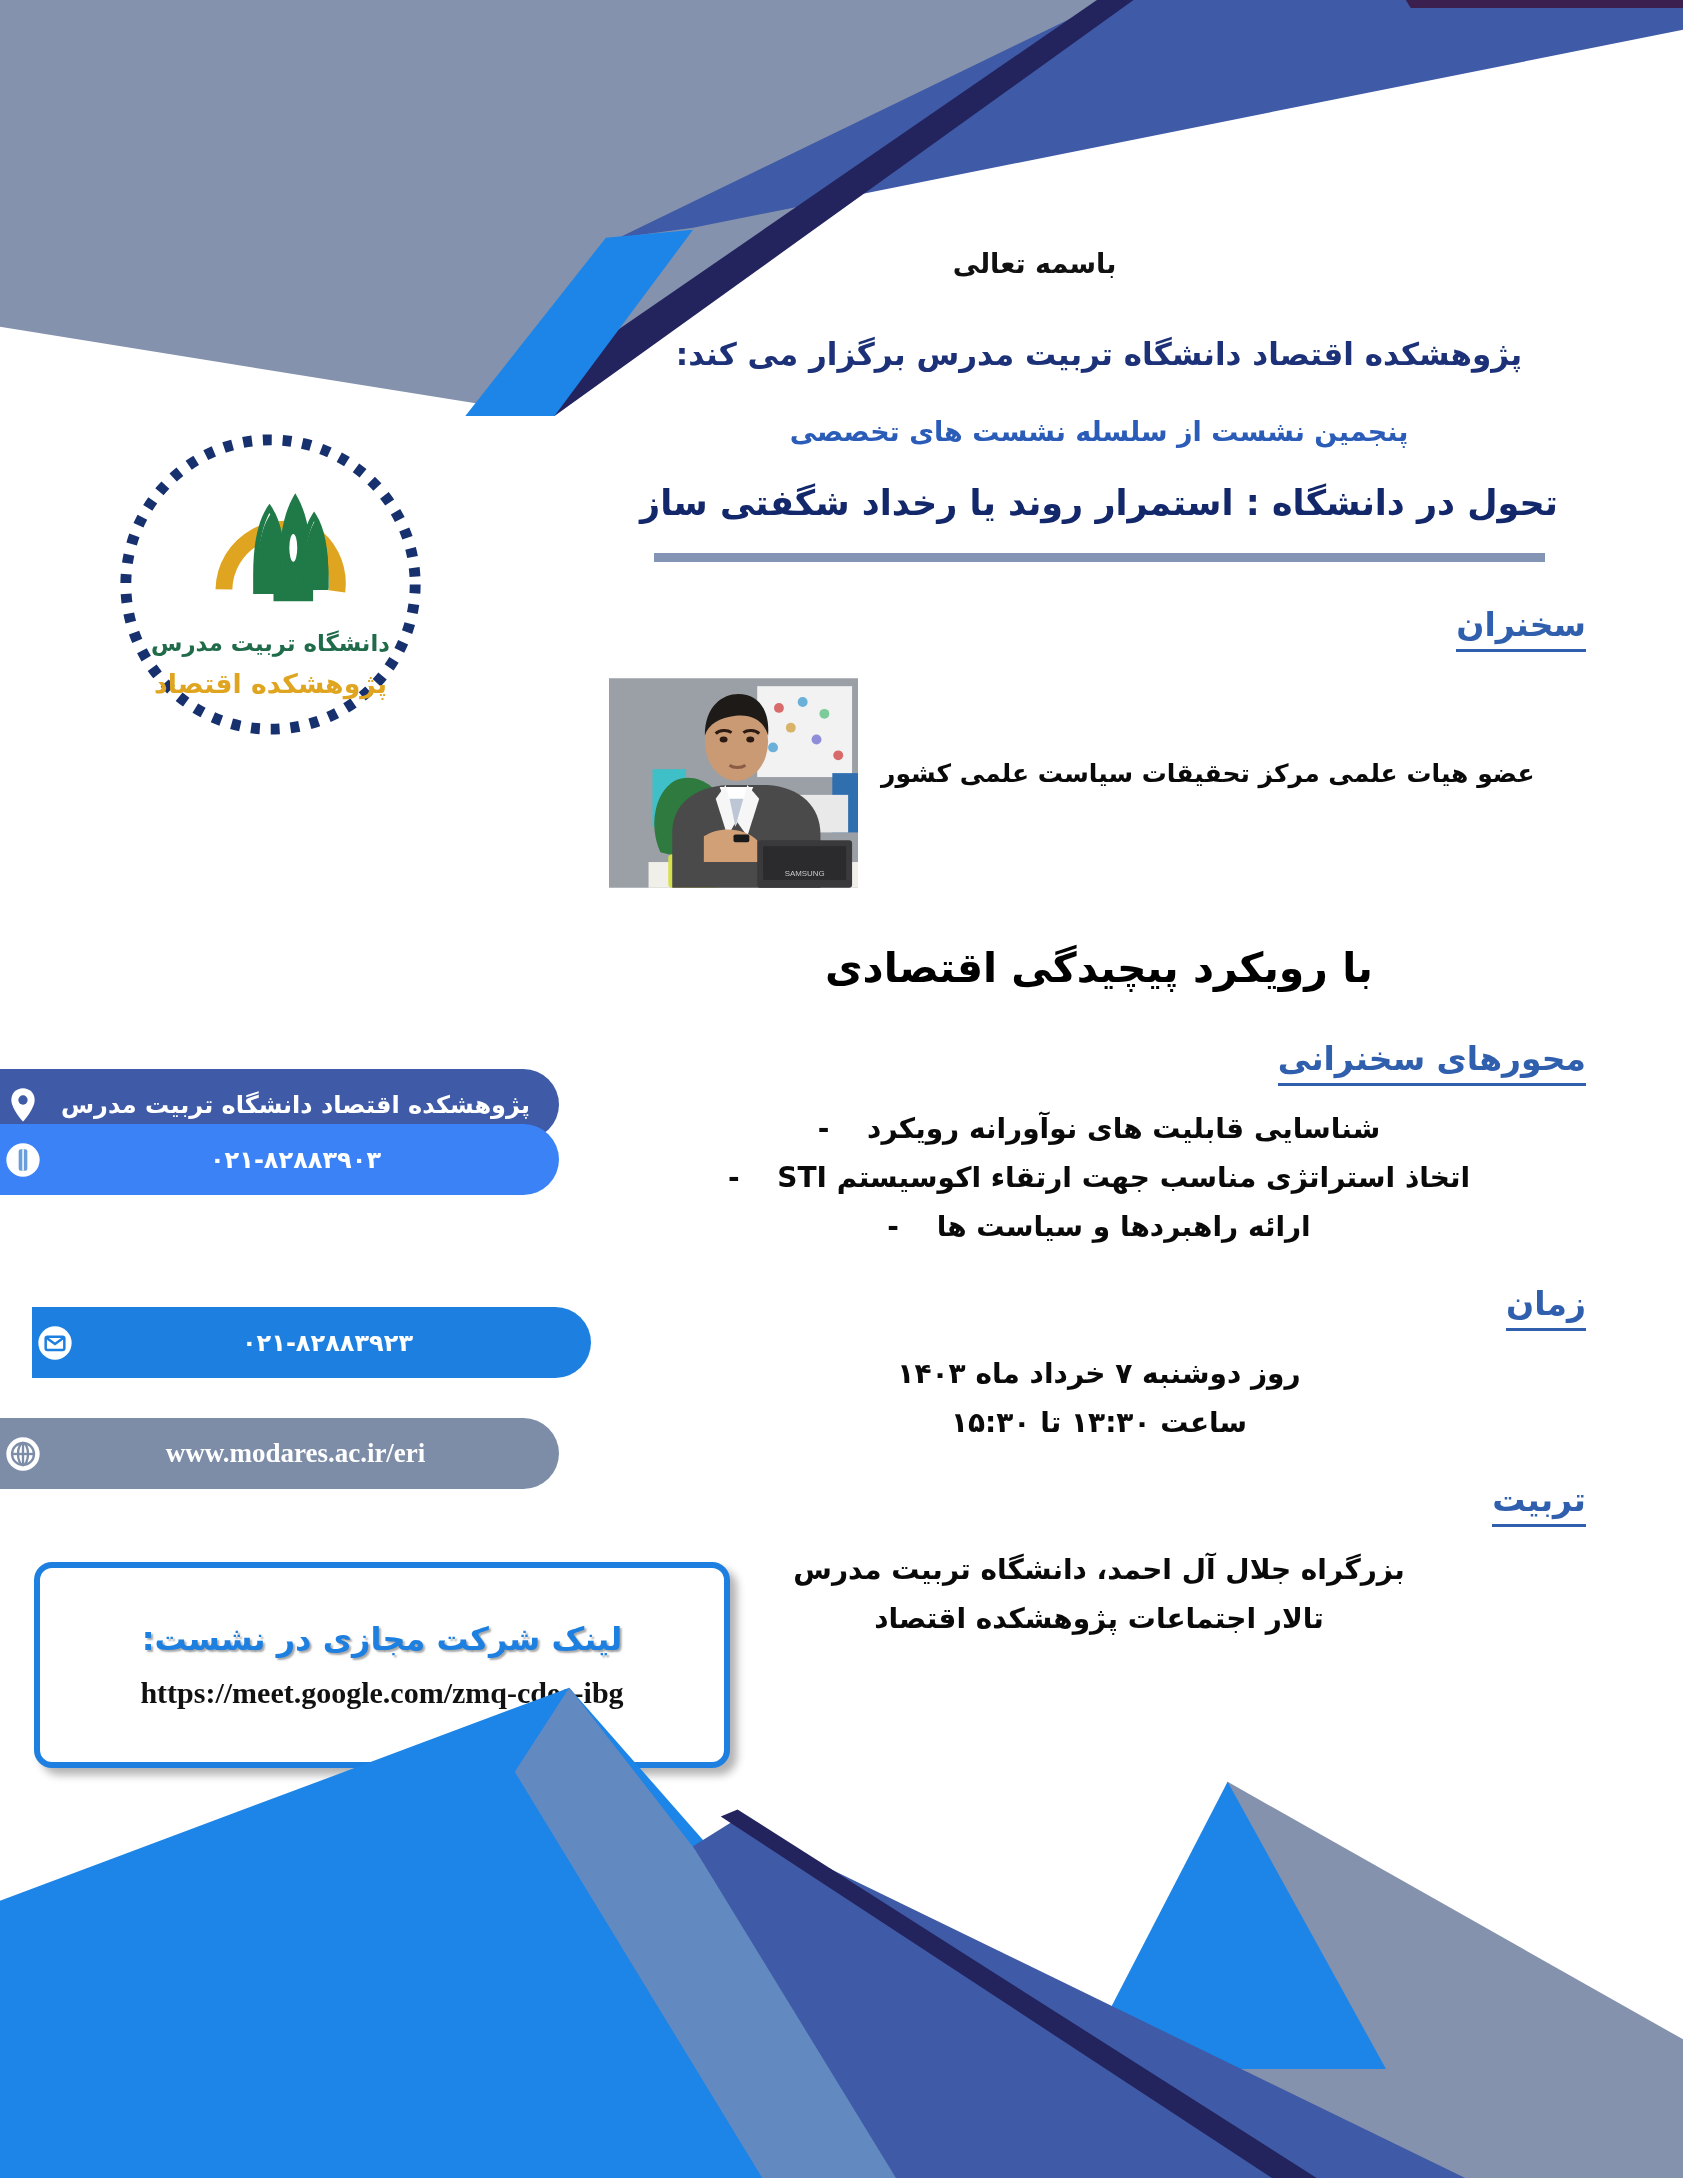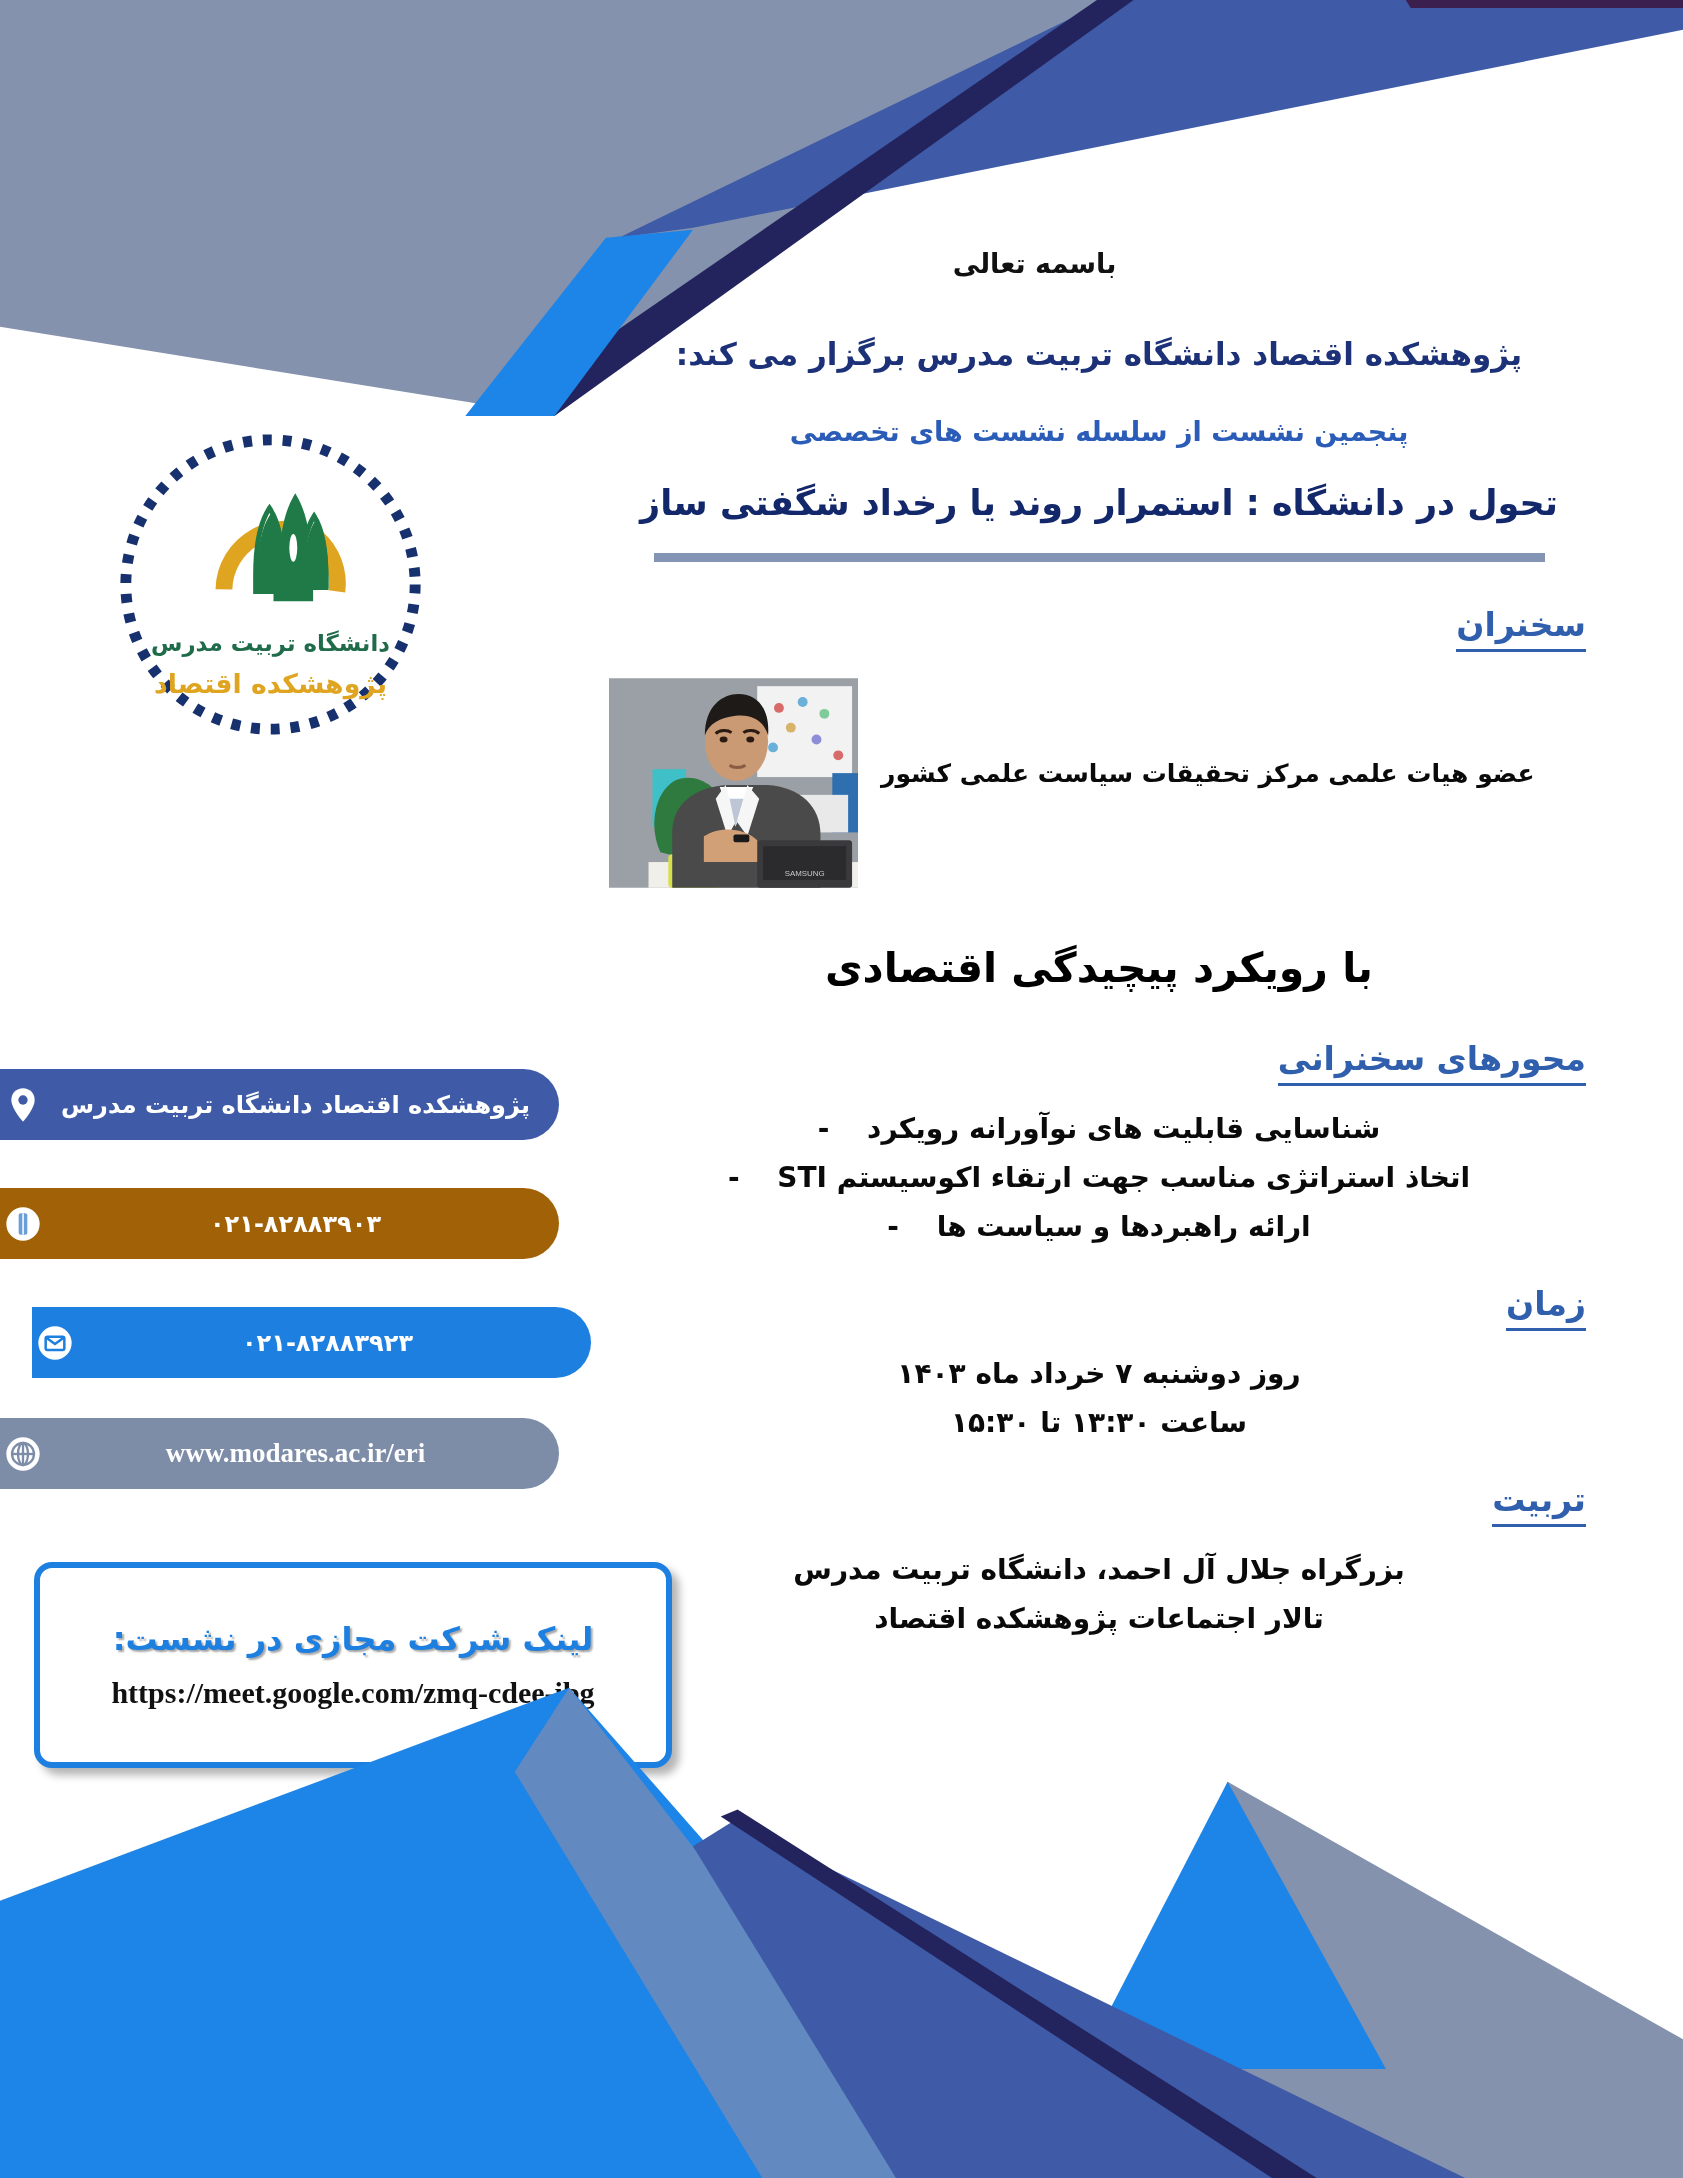--- a/index.html
+++ b/index.html
@@ -207,30 +207,30 @@
     font-size: 24px;
     padding: 0 10px;
     white-space: nowrap;
   }
   .pill .pill-text.latin {
     font-family: "Liberation Serif", "DejaVu Serif", serif;
     font-size: 27px;
   }
 
   #pill-address { top: 1069px; width: 559px; background: #3f5aa6; }
-  #pill-phone   { top: 1188px; width: 559px; background: #a16207; }
+  #pill-phone   { top: 1124px; width: 559px; background: #3b82f6; }
   #pill-fax     { top: 1307px; width: 559px; background: #1d7fe0; margin-left: 32px; }
   #pill-web     { top: 1418px; width: 559px; background: #7d8da8; }
 
   
   #meet-box {
     position: absolute;
     left: 34px;
     top: 1562px;
-    width: 638px;
+    width: 696px;
     height: 206px;
     background: #ffffff;
     border: 6px solid #1d7fe0;
     border-radius: 18px;
     box-shadow: 7px 7px 9px rgba(0,0,0,0.30);
     display: flex;
     flex-direction: column;
     align-items: center;
     justify-content: center;
     box-sizing: border-box;

